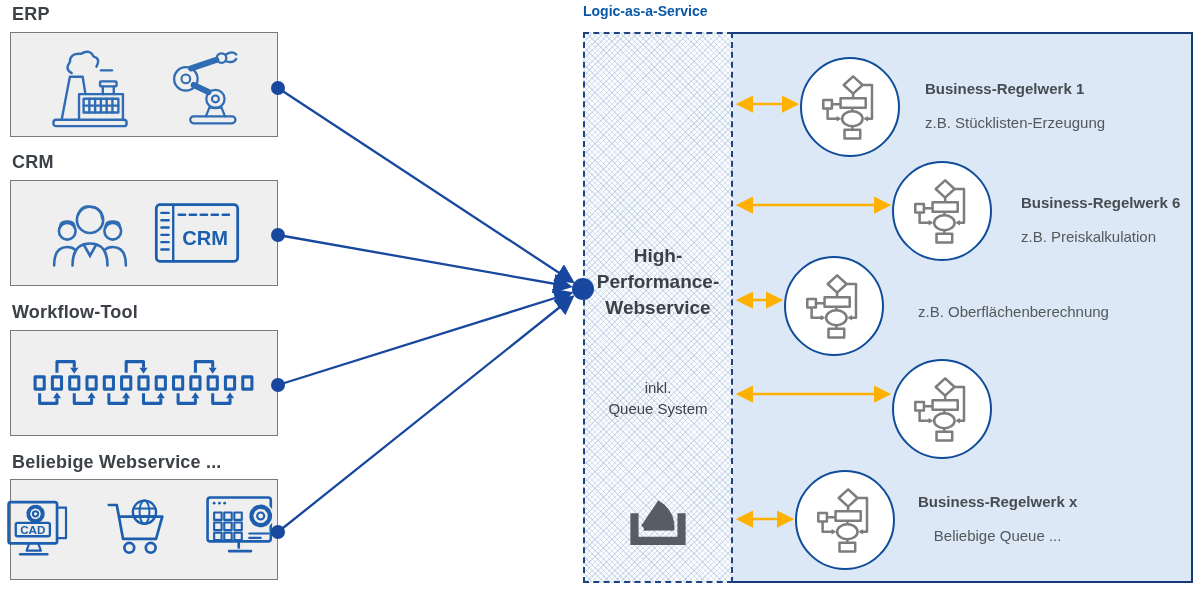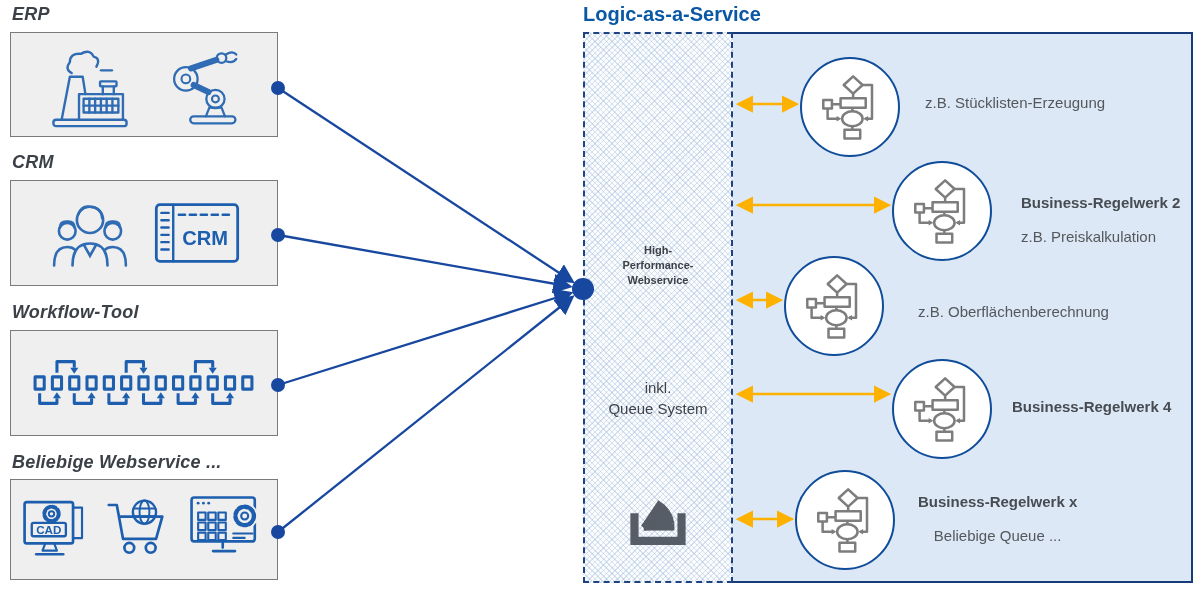--- a/index.html
+++ b/index.html
@@ -2,42 +2,42 @@
 <html><head>
 <meta charset="utf-8">
 <style>
   html,body{margin:0;padding:0;}
   body{
     width:1200px;height:593px;position:relative;background:#ffffff;overflow:hidden;
     font-family:"Liberation Sans","DejaVu Sans",sans-serif;
   }
   .abs{position:absolute;}
   
-  .src-label{font-size:18px;font-weight:700;color:#3c4147;letter-spacing:.2px;font-style:italic;}
+  .src-label{font-size:18px;font-weight:700;color:#3c4147;letter-spacing:.2px;}
   .src-box{
     position:absolute;left:10px;width:268px;background:#efeff0;
     border:1.5px solid #7a7a7a;box-sizing:border-box;
     display:flex;align-items:center;justify-content:center;gap:26px;
   }
   
-  .laas-title{font-size:20px;font-weight:700;color:#0a58a5;}
+  .laas-title{font-size:14px;font-weight:700;color:#0a58a5;}
   .ws-col{
     position:absolute;left:583px;top:32px;width:150px;height:551px;box-sizing:border-box;
     border:2px dashed #1e4382;
     background:
       repeating-linear-gradient(45deg, rgba(141,171,214,.33) 0 1px, transparent 1px 4px),
       repeating-linear-gradient(135deg, rgba(141,171,214,.33) 0 1px, transparent 1px 4px),
       #fbfcfe;
   }
   .right-panel{
     position:absolute;left:733px;top:32px;width:460px;height:551px;box-sizing:border-box;
     background:#dce8f5;border:2px solid #173a7a;border-left:none;
   }
   .ws-text{position:absolute;left:583px;width:150px;text-align:center;white-space:pre-line;}
-  .ws-title{top:243px;font-size:11px;font-weight:700;color:#3c4147;line-height:1.38;}
+  .ws-title{top:243px;font-size:19px;font-weight:700;color:#3c4147;line-height:1.38;}
   .ws-sub{top:330px;font-size:15px;color:#3f444a;line-height:1.38;margin-top:48px;}
   .rule-circle{
     position:absolute;width:100px;height:100px;border-radius:50%;box-sizing:border-box;
     background:#ffffff;border:2px solid #0f4c9a;
     display:flex;align-items:center;justify-content:center;
   }
   .rule-text{position:absolute;line-height:20px;}
   .rule-title{font-size:15px;font-weight:700;color:#474c52;}
   .rule-sub{font-size:15px;color:#54585d;margin-top:14px;}
   .overlay{position:absolute;left:0;top:0;pointer-events:none;z-index:40;}
@@ -137,21 +137,21 @@
         <path d="M42.5 27 L38.5 21 H46.5 Z" fill="#1d5fae" stroke="none"></path>
       <path d="M93.5 26 V15 H110.5 V21"></path>
         <path d="M110.5 27 L106.5 21 H114.5 Z" fill="#1d5fae" stroke="none"></path>
       <path d="M161.5 26 V15 H178.5 V21"></path>
         <path d="M178.5 27 L174.5 21 H182.5 Z" fill="#1d5fae" stroke="none"></path>
     </svg>
   </span>
 </div>
 
 <div class="abs src-label" style="left:12px;top:452px;">Beliebige Webservice ...</div>
-<div class="src-box" style="top:479px;height:101px;gap:14px;">
+<div class="src-box" style="top:479px;height:101px;gap:30px;">
   <span>
     <svg viewBox="0 0 78 82" width="70" height="74" fill="none" stroke="#1d5fae" stroke-linecap="round" stroke-linejoin="round">
       <path d="M58 16 H68 V50 H58" stroke-width="2.4"></path>
       <rect x="4" y="10" width="54" height="46" rx="2.5" stroke-width="3"></rect>
       <circle cx="34" cy="23" r="8" stroke-width="4.5" stroke-dasharray="3.6 2.8"></circle>
       <circle cx="34" cy="23" r="3" stroke-width="2.2"></circle>
       <rect x="12" y="33" width="38" height="15" rx="2" stroke-width="2.6"></rect>
       <text x="31" y="45.5" text-anchor="middle" font-size="13" font-weight="700" fill="#1d5fae" stroke="none">CAD</text>
       <path d="M27 56 L24 64 H40 L37 56" stroke-width="2.4"></path>
       <path d="M17 68 H47" stroke-width="3"></path>
@@ -228,20 +228,21 @@
       <ellipse cx="42" cy="57" rx="13" ry="9.5"></ellipse>
       <path d="M42 43 V47.5"></path>
       <path d="M42 66.5 V71"></path>
       <rect x="32" y="71" width="20" height="11"></rect>
     </g>
     <path d="M56 57 L62 53.5 V60.5 Z" fill="#7d7d7d"></path>
     <path d="M28 57 L22 53.5 V60.5 Z" fill="#7d7d7d"></path>
   </svg>
 </div>
 <div class="rule-text" style="left:925px;top:79px;">
+  <div class="rule-title">Business-Regelwerk 1</div>
   <div class="rule-sub">z.B. Stücklisten-Erzeugung</div>
 </div>
 
 <div class="rule-circle" style="left:892px;top:161px;">
   <svg viewBox="0 0 78 84" width="62" height="66">
     <g stroke="#7d7d7d" stroke-width="3.2" fill="none" stroke-linejoin="round">
       <polygon points="43,3 55,14 43,25 31,14"></polygon>
       <path d="M55 14 H67 V57 H58"></path>
       <path d="M43 25 V31"></path>
       <rect x="27" y="31" width="32" height="12"></rect>
@@ -251,21 +252,21 @@
       <ellipse cx="42" cy="57" rx="13" ry="9.5"></ellipse>
       <path d="M42 43 V47.5"></path>
       <path d="M42 66.5 V71"></path>
       <rect x="32" y="71" width="20" height="11"></rect>
     </g>
     <path d="M56 57 L62 53.5 V60.5 Z" fill="#7d7d7d"></path>
     <path d="M28 57 L22 53.5 V60.5 Z" fill="#7d7d7d"></path>
   </svg>
 </div>
 <div class="rule-text" style="left:1021px;top:193px;">
-  <div class="rule-title">Business-Regelwerk 2</div>
+  <div class="rule-title">Business-Regelwerk 6</div>
   <div class="rule-sub">z.B. Preiskalkulation</div>
 </div>
 
 <div class="rule-circle" style="left:784px;top:256px;">
   <svg viewBox="0 0 78 84" width="62" height="66">
     <g stroke="#7d7d7d" stroke-width="3.2" fill="none" stroke-linejoin="round">
       <polygon points="43,3 55,14 43,25 31,14"></polygon>
       <path d="M55 14 H67 V57 H58"></path>
       <path d="M43 25 V31"></path>
       <rect x="27" y="31" width="32" height="12"></rect>
@@ -298,21 +299,20 @@
       <ellipse cx="42" cy="57" rx="13" ry="9.5"></ellipse>
       <path d="M42 43 V47.5"></path>
       <path d="M42 66.5 V71"></path>
       <rect x="32" y="71" width="20" height="11"></rect>
     </g>
     <path d="M56 57 L62 53.5 V60.5 Z" fill="#7d7d7d"></path>
     <path d="M28 57 L22 53.5 V60.5 Z" fill="#7d7d7d"></path>
   </svg>
 </div>
 <div class="rule-text" style="left:1012px;top:397px;">
-  <div class="rule-title">Business-Regelwerk 4</div>
 </div>
 
 <div class="rule-circle" style="left:795px;top:470px;">
   <svg viewBox="0 0 78 84" width="62" height="66">
     <g stroke="#7d7d7d" stroke-width="3.2" fill="none" stroke-linejoin="round">
       <polygon points="43,3 55,14 43,25 31,14"></polygon>
       <path d="M55 14 H67 V57 H58"></path>
       <path d="M43 25 V31"></path>
       <rect x="27" y="31" width="32" height="12"></rect>
       <rect x="5" y="33" width="11" height="11"></rect>

